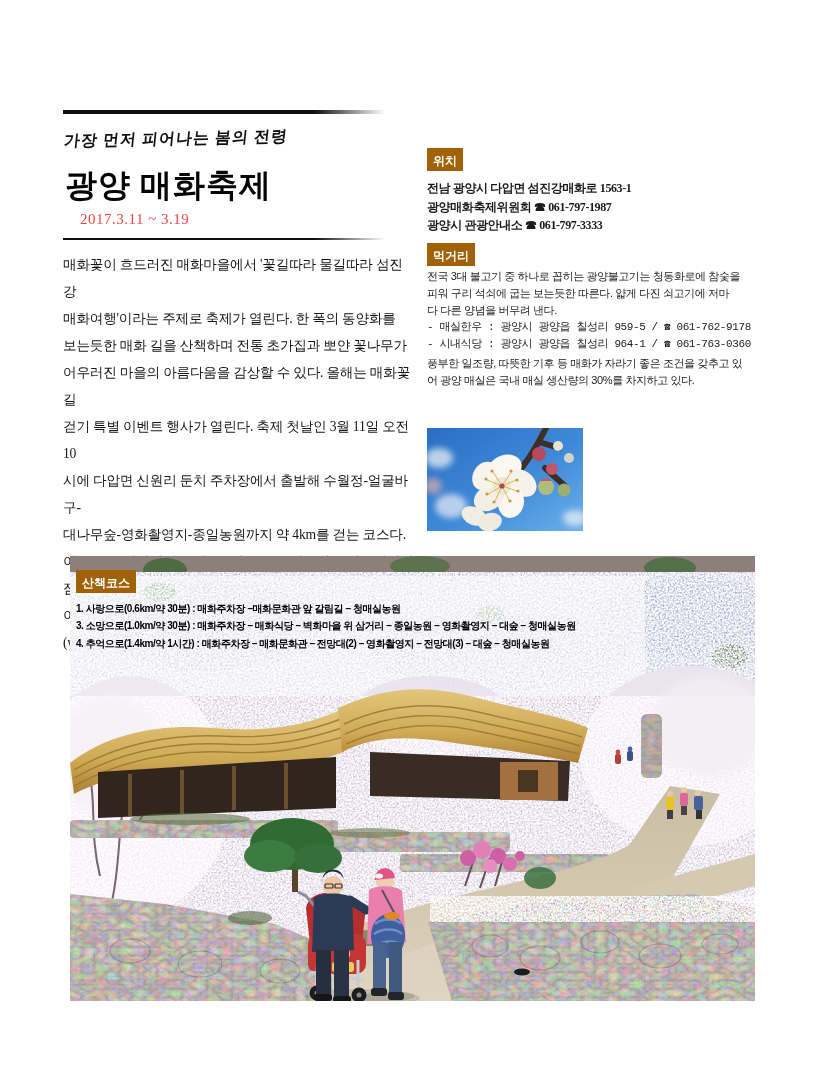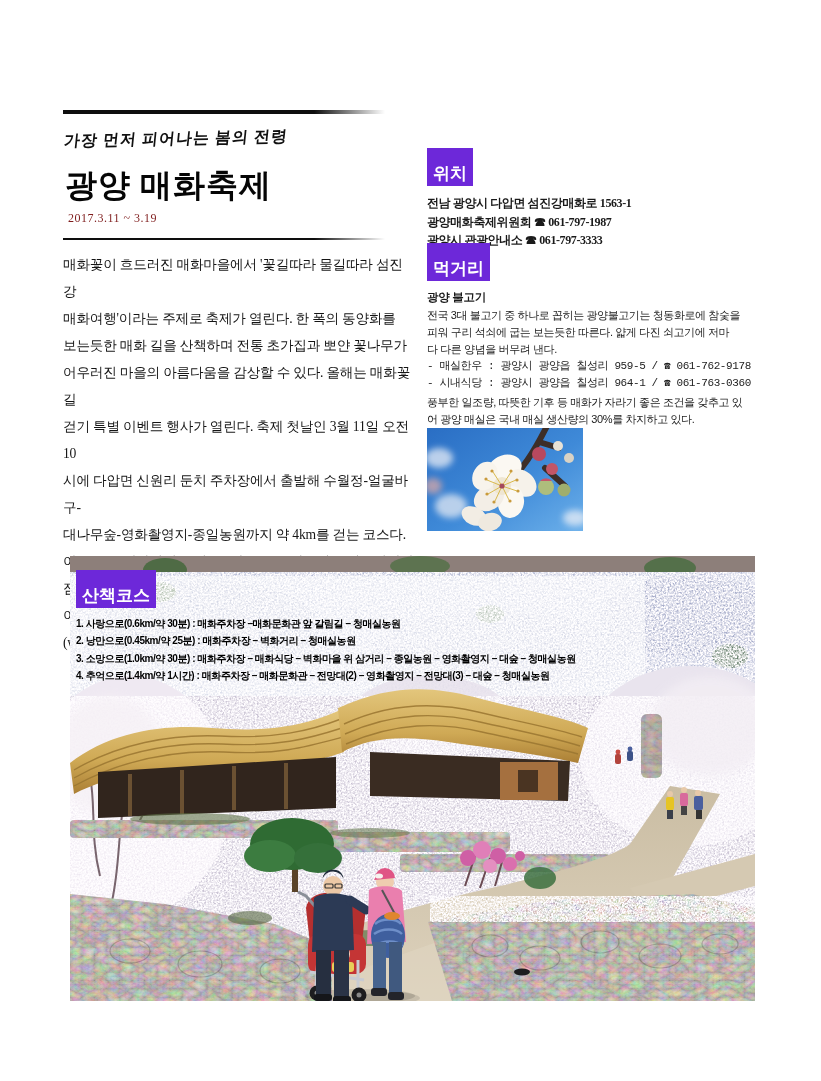--- a/index.html
+++ b/index.html
@@ -11,28 +11,28 @@
         font-family:var(--sans);color:#1a1a1a;}
   .rule{position:absolute;left:63px;width:322px;
         background:linear-gradient(to right,#0e0e0e 78%,rgba(14,14,14,0));}
   .rule-thick{top:110px;height:4px;}
   .rule-thin{top:238px;height:2px;}
   .tagline{position:absolute;left:65px;top:131px;font-family:var(--serif);
            font-size:16px;font-weight:bold;letter-spacing:1px;color:#111;
            transform:rotate(-1.2deg) skewX(-7deg);transform-origin:left top;}
   .title{position:absolute;left:61px;top:160px;margin:4px;font-family:Liberation Serif, serif;
          font-size:32px;font-weight:bold;letter-spacing:1px;color:#050505;}
-  .dates{position:absolute;left:68px;top:211px;font-family:var(--serif);
-         font-size:12px;letter-spacing:.5px;color:#7f1d1d;}
+  .dates{position:absolute;left:80px;top:211px;font-family:var(--serif);
+         font-size:15px;letter-spacing:.5px;color:#ef4444;}
   .article-body{position:absolute;left:63px;top:251px;width:352px;
                 font-family:var(--serif);font-size:13.6px;line-height:27px;
                 white-space:pre-line;color:#141414;letter-spacing:-0.2px;}
-  .tag-label{display:inline-block;background:#6d28d9;color:#fff;
-             font-size:17px;font-weight:bold;line-height:1;
-             padding:17px 6px 4px;letter-spacing:0;}
+  .tag-label{display:inline-block;background:#a16207;color:#fff;
+             font-size:12px;font-weight:bold;line-height:1;
+             padding:7px 6px 4px;letter-spacing:0;}
   .right-col{position:absolute;left:427px;top:0;width:333px;}
   .loc-block{position:absolute;left:0;top:148px;width:333px;}
   .loc-lines{margin-top:8px;font-size:12px;font-weight:bold;line-height:18.5px;
              letter-spacing:-0.4px;white-space:nowrap;font-family:Liberation Serif, serif;}
   .food-block{position:absolute;left:0;top:243px;width:333px;}
   .food-heading{margin-top:9px;font-size:11.5px;font-weight:bold;letter-spacing:-0.3px;}
   .food-body{margin-top:2px;font-size:11px;font-weight:500;line-height:17px;
              letter-spacing:-0.4px;white-space:pre-line;color:#222;}
   .food-items{font-size:11px;font-weight:500;line-height:17px;letter-spacing:-0.4px;
               white-space:nowrap;color:#222;font-family:Liberation Mono, monospace;}
@@ -71,21 +71,20 @@
       <span class="tag-label">위치</span>
       <div class="loc-lines">
         <div>전남 광양시 다압면 섬진강매화로 1563-1</div>
         <div>광양매화축제위원회 ☎ 061-797-1987</div>
         <div>광양시 관광안내소 ☎ 061-797-3333</div>
       </div>
     </div>
 
     <div class="food-block">
       <span class="tag-label">먹거리</span>
-      <div class="food-heading">광양 불고기</div>
       <div class="food-body">전국 3대 불고기 중 하나로 꼽히는 광양불고기는 청동화로에 참숯을
 피워 구리 석쇠에 굽는 보는듯한 따른다. 얇게 다진 쇠고기에 저마
 다 다른 양념을 버무려 낸다.</div>
       <div class="food-items">
         <div>- 매실한우 : 광양시 광양읍 칠성리 959-5 / ☎ 061-762-9178</div>
         <div>- 시내식당 : 광양시 광양읍 칠성리 964-1 / ☎ 061-763-0360</div>
       </div>
       <div class="food-body">풍부한 일조량, 따뜻한 기후 등 매화가 자라기 좋은 조건을 갖추고 있
 어 광양 매실은 국내 매실 생산량의 30%를 차지하고 있다.</div>
     </div>
@@ -337,20 +336,19 @@
         <rect x="301" y="432" width="16" height="8" rx="3" fill="#23242a"></rect>
         <rect x="318" y="436" width="16" height="8" rx="3" fill="#23242a"></rect>
       </g>
       <ellipse cx="452" cy="416" rx="8" ry="3.4" fill="#1c1c1e"></ellipse>
     </svg>
 
     <div class="course-overlay">
       <span class="tag-label">산책코스</span>
       <div class="course-list">
         <div>1. 사랑으로(0.6km/약 30분) : 매화주차장 –매화문화관 앞 갈림길 – 청매실농원</div>
-        <div>2. 낭만으로(0.45km/약 25분) : 매화주차장 – 벽화거리 – 청매실농원</div>
         <div>3. 소망으로(1.0km/약 30분) : 매화주차장 – 매화식당 – 벽화마을 위 삼거리 – 종일농원 – 영화촬영지 – 대숲 – 청매실농원</div>
         <div>4. 추억으로(1.4km/약 1시간) : 매화주차장 – 매화문화관 – 전망대(2) – 영화촬영지 – 전망대(3) – 대숲 – 청매실농원</div>
       </div>
     </div>
   </div>
 
 </div>
 
 </body></html>

